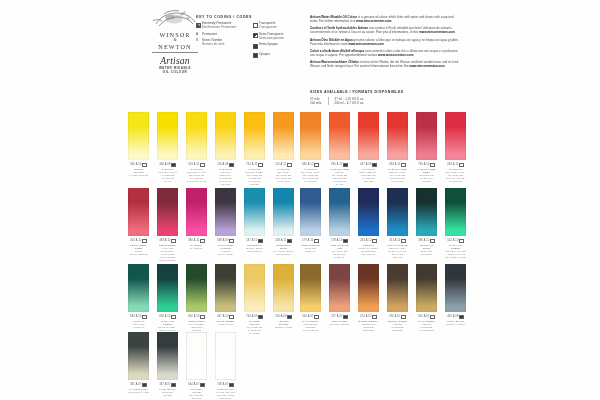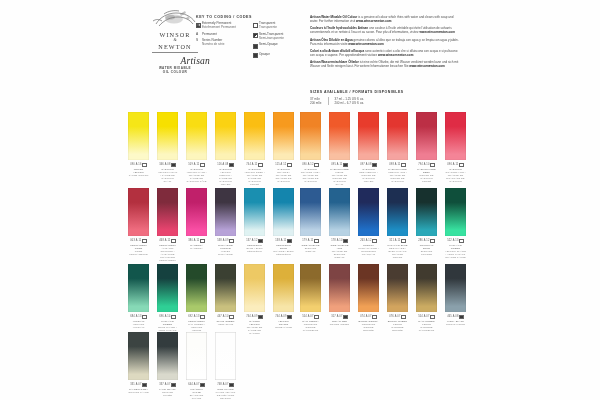--- a/index.html
+++ b/index.html
@@ -39,21 +39,21 @@
   .brand-amp{
     font-family:"Liberation Serif", serif;
     font-size:4px;color:#4a4a4a;line-height:4.5px;
   }
   #brand-rule{
     width:46px;height:1px;background:#8a8a8a;margin:2.5px auto 2.5px auto;
   }
   #brand-artisan{
     font-family:"Liberation Serif", serif;
     font-style:italic;font-size:9.5px;color:#2f2f2f;
-    line-height:10px;letter-spacing:.2px;text-align:right;
+    line-height:10px;letter-spacing:.2px;
   }
   #brand-sub1,#brand-sub2{
     font-size:3.1px;letter-spacing:.5px;color:#4d4d4d;line-height:4px;
     font-weight:bold;
   }
 
   
   #keybox{
     position:absolute;left:86px;top:9px;width:108px;
   }

